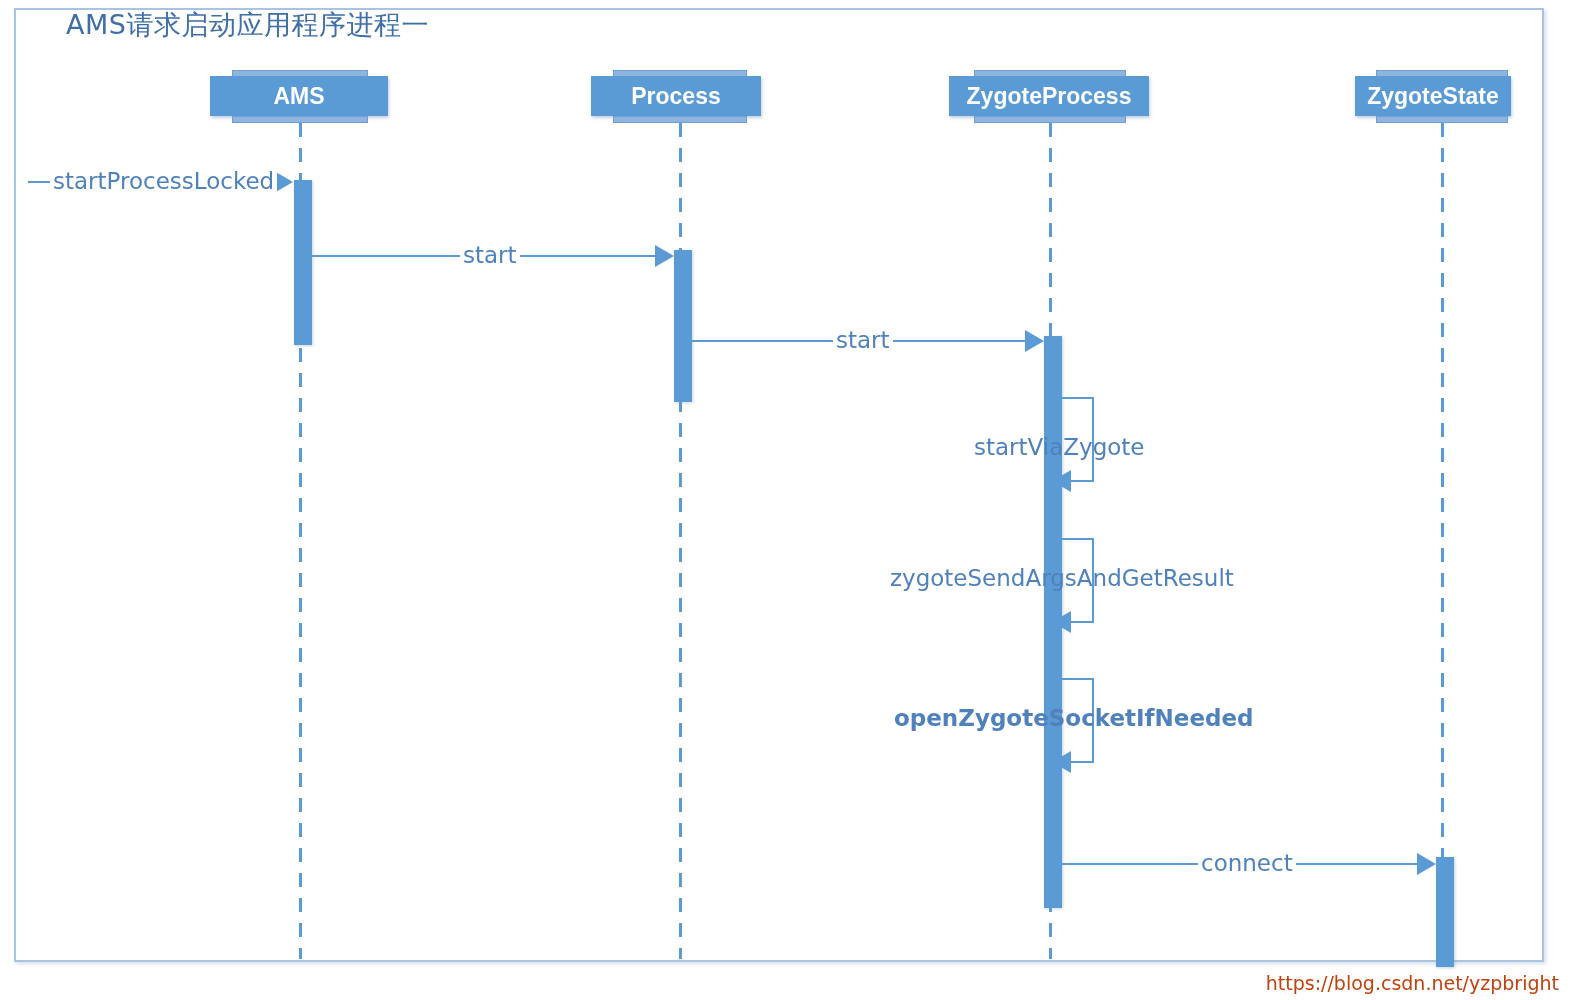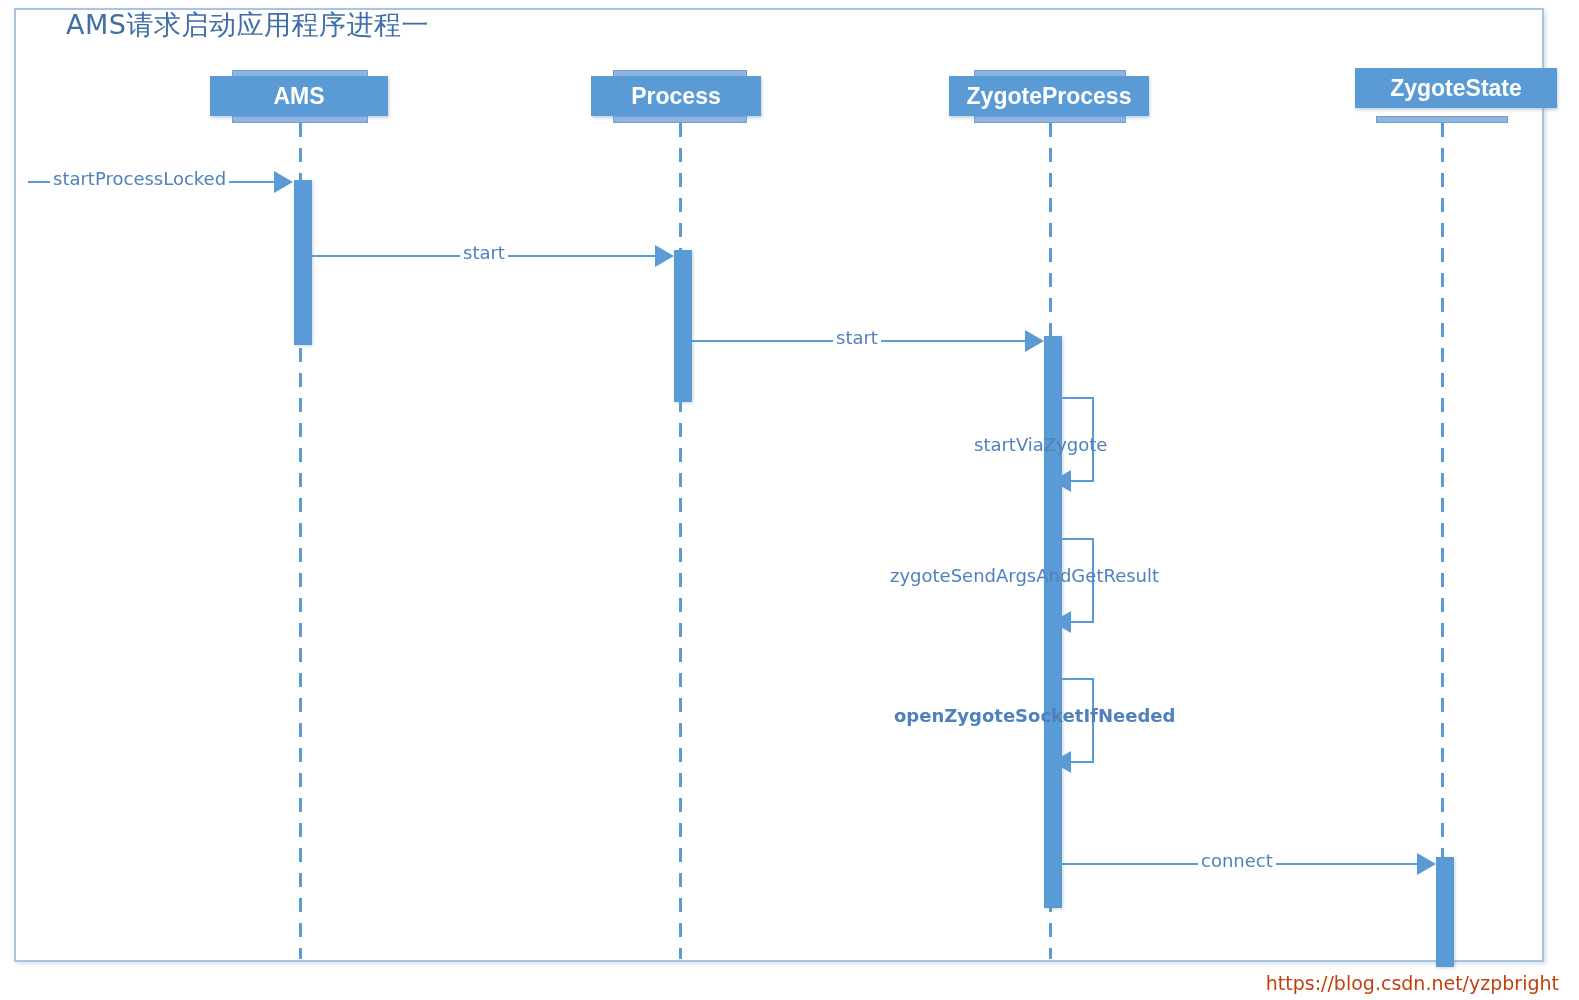--- a/index.html
+++ b/index.html
@@ -96,21 +96,21 @@
     height: 2px;
     background: #5b9bd5;
   }
   .msg-vert {
     position: absolute;
     width: 2px;
     background: #5b9bd5;
   }
   .msg-label {
     position: absolute;
-    font-size: 18px;
+    font-size: 23px;
     color: #4f81bd;
     white-space: nowrap;
     font-family: "DejaVu Sans", "Liberation Sans", sans-serif;
     background: #ffffff;
     padding: 0 3px;
     text-align: center;
   }
   .arrow-head {
     position: absolute;
     width: 0; height: 0;
@@ -160,21 +160,21 @@
   <div class="lifeline-col" style="left:1050px">
     <div class="head-cap" style="left:-76px; top:70px; width:152px;"></div>
     <div class="head-box head-main" style="left:-101px; top:76px; width:200px;">ZygoteProcess</div>
     <div class="head-cap" style="left:-76px; top:116px; width:152px;"></div>
     <div class="ll-dash"></div>
     <div class="activation" style="left:-6px; top:336px; width:18px; height:572px;"></div>
   </div>
 
   <div class="lifeline-col" style="left:1442px">
     <div class="head-cap" style="left:-66px; top:70px; width:132px;"></div>
-    <div class="head-box head-main" style="left:-87px; top:68px; width:202px;">ZygoteState</div>
+    <div class="head-box head-main" style="left:-87px; top:76px; width:156px;">ZygoteState</div>
     <div class="head-cap" style="left:-66px; top:116px; width:132px;"></div>
     <div class="ll-dash"></div>
     <div class="activation" style="left:-6px; top:857px; width:18px; height:110px;"></div>
   </div>
 
   <div>
     <div class="msg-line" style="left:28px; top:181px; width:260px;"></div>
     <div class="arrow-head" style="left:274px; top:171px;"></div>
     <div class="msg-label" style="left:50px; top:168px;">startProcessLocked</div>
   </div>

